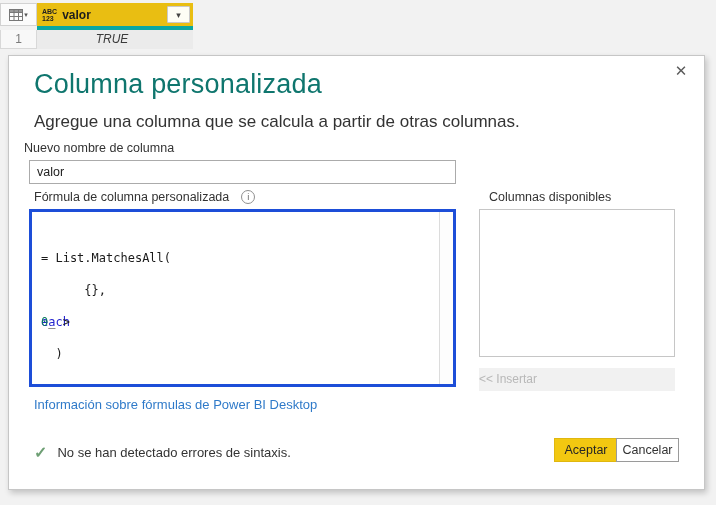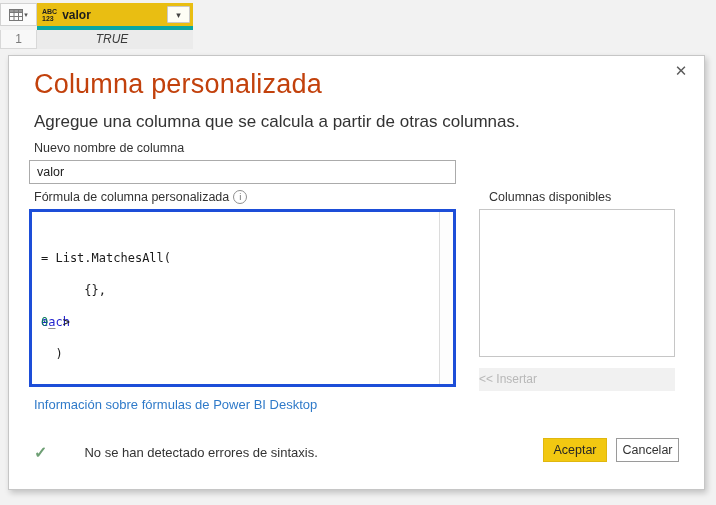--- a/index.html
+++ b/index.html
@@ -59,32 +59,32 @@
     box-shadow:2px 3px 6px rgba(0,0,0,.20);
   }
   .dialog * { position:absolute; }
   .close-btn {
     top:5px; right:13px; width:20px; height:20px;
     font-size:15px; color:#5a5a5a; text-align:center; line-height:20px;
     cursor:pointer;
   }
   .dlg-title {
     left:25px; top:13px; font-size:27px; font-weight:300;
-    color:#c2410c; letter-spacing:.2px;
+    color:#0f766e; letter-spacing:.2px;
   }
   .dlg-subtitle { left:25px; top:56px; font-size:17px; color:#333; }
   .lbl { font-size:12.5px; color:#333; }
-  .lbl-name { left:25px; top:85px; }
+  .lbl-name { left:15px; top:85px; }
   .input-name {
     left:20px; top:104px; width:427px; height:24px;
     border:1px solid #ababab; font-size:12.5px; padding:0 7px;
     color:#222; font-family:"Liberation Sans", sans-serif;
     background:#fff;
   }
-  .lbl-formula { left:25px; top:134px; display:flex; align-items:center; gap:4px; position:absolute; }
+  .lbl-formula { left:25px; top:134px; display:flex; align-items:center; gap:12px; position:absolute; }
   .lbl-formula span { position:static; }
   .info-icon {
     width:14px; height:14px; border:1px solid #8f8f8f; border-radius:50%;
     color:#6e6e6e; font-size:9.5px; line-height:12px; text-align:center;
     display:inline-block; cursor:pointer;
   }
   .formula-box {
     left:20px; top:153px; width:427px; height:178px;
     border:3px solid #1d4ed8; background:#fff; cursor:text;
   }
@@ -114,29 +114,29 @@
   .insert-btn {
     left:470px; top:312px; width:196px; height:23px;
     background:#f1f1f1; border:none; color:#b8b8b8;
     font-size:12px; font-family:"Liberation Sans", sans-serif;
     text-align:left; line-height:23px;
   }
 
   .status { left:25px; top:387px; display:flex; align-items:center; gap:10px; position:absolute; }
   .status span { position:static; }
   .check-icon { color:#6e9f74; font-size:16px; font-weight:bold; }
-  .status-text { font-size:13px; color:#333;margin-left:27px; }
+  .status-text { font-size:13px; color:#333; }
 
   .btn {
     top:382px; height:24px; font-size:12.5px;
     font-family:"Liberation Sans", sans-serif; cursor:pointer;
     text-align:center; line-height:22px;
   }
   .btn-ok {
-    left:534px; width:64px; background:#f2c811;
+    left:545px; width:64px; background:#f2c811;
     border:1px solid #e0b70f; color:#262626;
   }
   .btn-cancel {
     left:607px; width:63px; background:#fff;
     border:1px solid #9a9a9a; color:#333;
   }
 </style>
 </head>
 <body>
 

